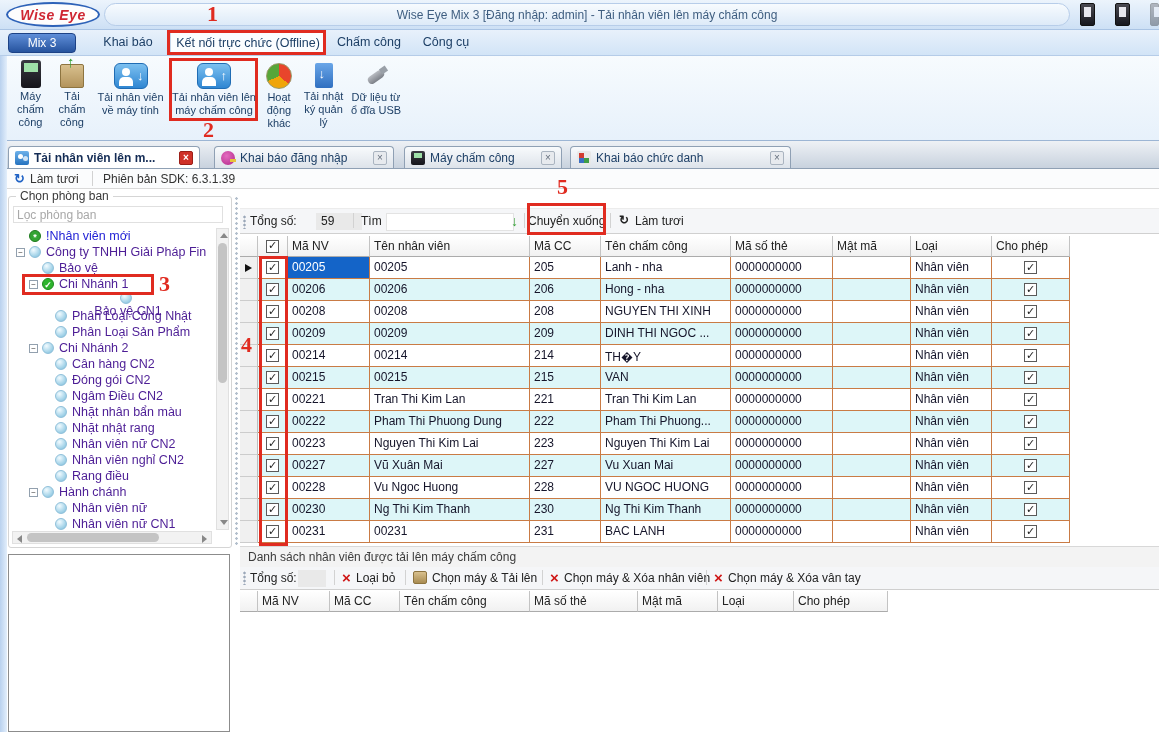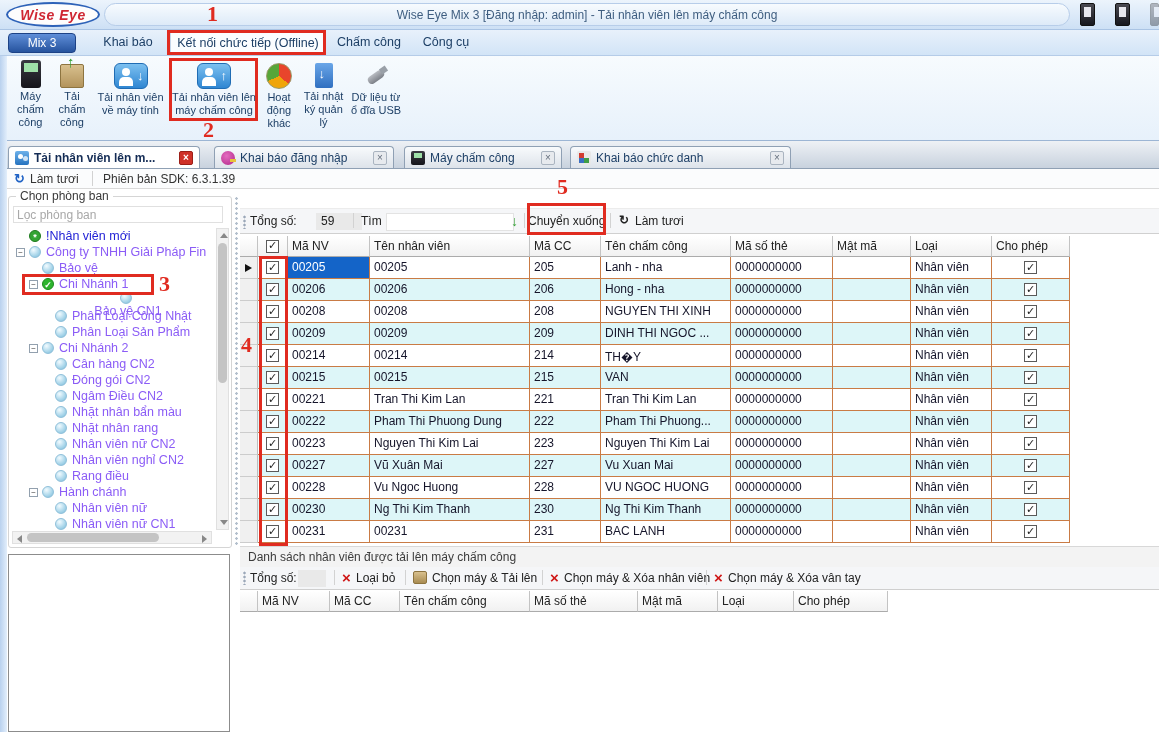--- a/index.html
+++ b/index.html
@@ -96,21 +96,21 @@
   .tree { position:absolute; left:12px; top:228px; width:202px; height:302px; overflow:hidden; font-size:12.5px; }
   .tree-item { display:flex; align-items:center; height:16px; white-space:nowrap; }
   .expander { width:9px; height:9px; border:1px solid #92a0ae; background:#fff; font-size:8px; line-height:7px;
     text-align:center; color:#444; margin-right:4px; flex:none; }
   .exp-spacer { width:13px; flex:none; }
   .tree-ic { width:12px; height:12px; border-radius:50%; margin-right:5px; flex:none;
     font-size:9px; line-height:12px; text-align:center; color:#fff; }
   .tree-ic.sphere { background:radial-gradient(circle at 35% 30%, #f2fbff, #9ccfe6 70%, #7db6d4); border:1px solid #8fc0da; }
   .tree-ic.check { background:#2eb42e; border:1px solid #1e8a1e; font-weight:bold; }
   .tree-ic.new-star { background:#33a433; border:1px solid #1e7a1e; font-weight:bold; }
-  .tree-label { color:#8b5cf6; }
+  .tree-label { color:#4c1d95; }
   .tree-label.blue { color:#2323d6; }
   
   .v-scroll { position:absolute; left:216px; top:228px; width:13px; height:302px; background:#f2f2f2; border:1px solid #e0e0e0; }
   .v-thumb { position:absolute; left:1px; top:14px; width:9px; height:140px; background:#c4c4c4; border-radius:5px; }
   .sb-arrow { position:absolute; width:0; height:0; }
   .up-ar   { left:3px; top:4px;  border-left:4px solid transparent; border-right:4px solid transparent; border-bottom:5px solid #888; }
   .down-ar { left:3px; bottom:4px; border-left:4px solid transparent; border-right:4px solid transparent; border-top:5px solid #888; }
   .h-scroll { position:absolute; left:12px; top:531px; width:200px; height:13px; background:#f2f2f2; border:1px solid #e0e0e0; }
   .h-thumb { position:absolute; left:14px; top:1px; width:132px; height:9px; background:#c4c4c4; border-radius:5px; }
   .left-ar  { left:4px; top:3px; border-top:4px solid transparent; border-bottom:4px solid transparent; border-right:5px solid #888; }
@@ -174,21 +174,21 @@
     <span class="title-text">Wise Eye Mix 3 [Đăng nhập: admin] - Tải nhân viên lên máy chấm công</span>
   </div>
   <span class="dev" style="left:1080px;"></span>
   <span class="dev" style="left:1115px;"></span>
   <span class="dev faded" style="left:1150px;width:9px;"></span>
 </div>
 
 <div class="menubar">
   <div class="mix3">Mix 3</div>
   <div class="menu-item" style="left:92px;width:72px;">Khai báo</div>
-  <div class="menu-item active" style="left:170px;width:156px;">Kết nối chức tiếp (Offline)</div>
+  <div class="menu-item active" style="left:170px;width:156px;">Kết nối trực chức (Offline)</div>
   <div class="menu-item" style="left:336px;width:66px;">Chấm công</div>
   <div class="menu-item" style="left:418px;width:56px;">Công cụ</div>
 </div>
 
 <div class="ribbon">
   <div class="ribbon-btn" style="left:8px;width:45px;">
     <span class="ric ric-machine"></span>
     <span>Máy chấm công</span>
   </div>
   <div class="ribbon-btn" style="left:53px;width:38px;">
@@ -313,21 +313,21 @@
       <span class="tree-label">Ngâm Điều CN2</span>
     </div>
     <div class="tree-item" style="padding-left: 30px;">
       <span class="exp-spacer"></span>
       <span class="tree-ic sphere"></span>
       <span class="tree-label">Nhặt nhân bẩn màu</span>
     </div>
     <div class="tree-item" style="padding-left: 30px;">
       <span class="exp-spacer"></span>
       <span class="tree-ic sphere"></span>
-      <span class="tree-label">Nhặt nhân rang</span>
+      <span class="tree-label">Nhặt nhật rang</span>
     </div>
     <div class="tree-item" style="padding-left: 30px;">
       <span class="exp-spacer"></span>
       <span class="tree-ic sphere"></span>
       <span class="tree-label">Nhân viên nữ CN2</span>
     </div>
     <div class="tree-item" style="padding-left: 30px;">
       <span class="exp-spacer"></span>
       <span class="tree-ic sphere"></span>
       <span class="tree-label">Nhân viên nghỉ CN2</span>

